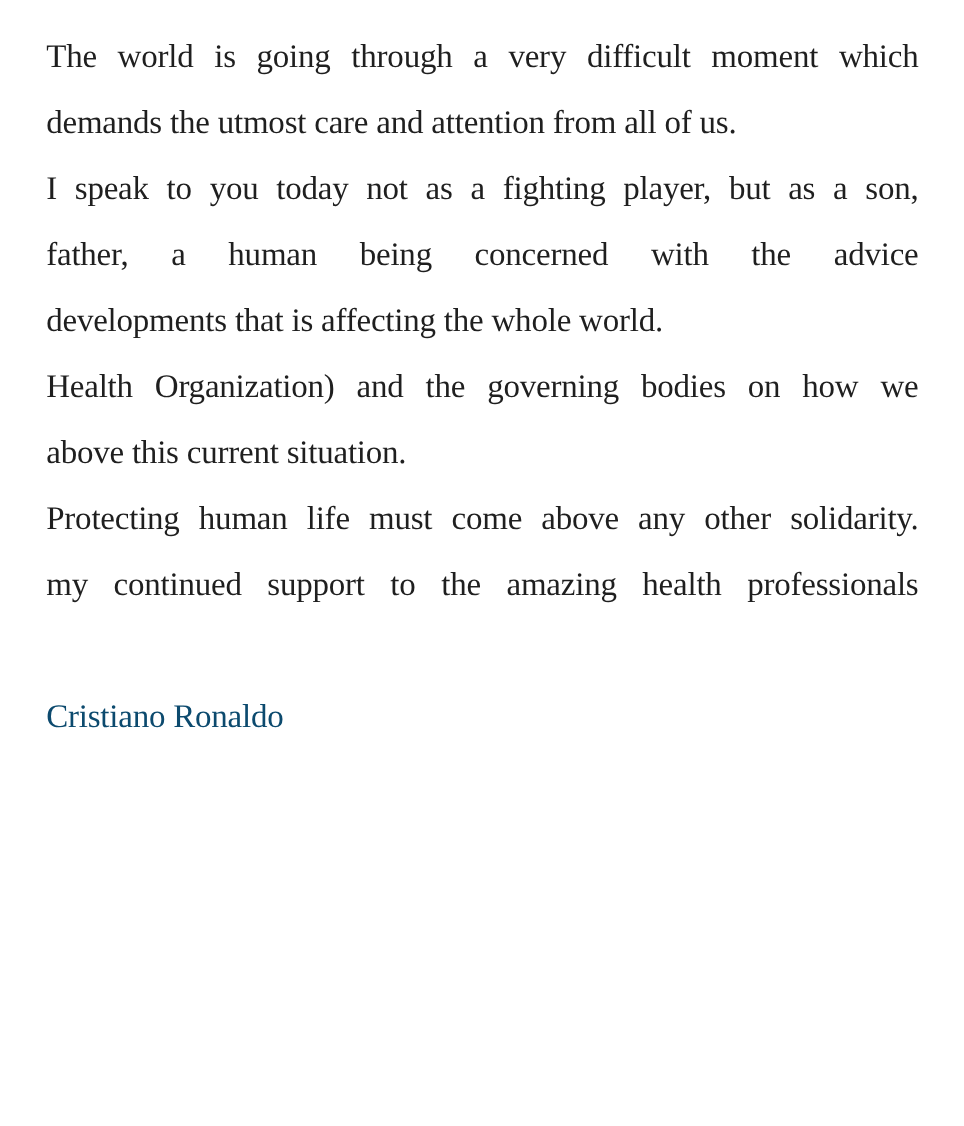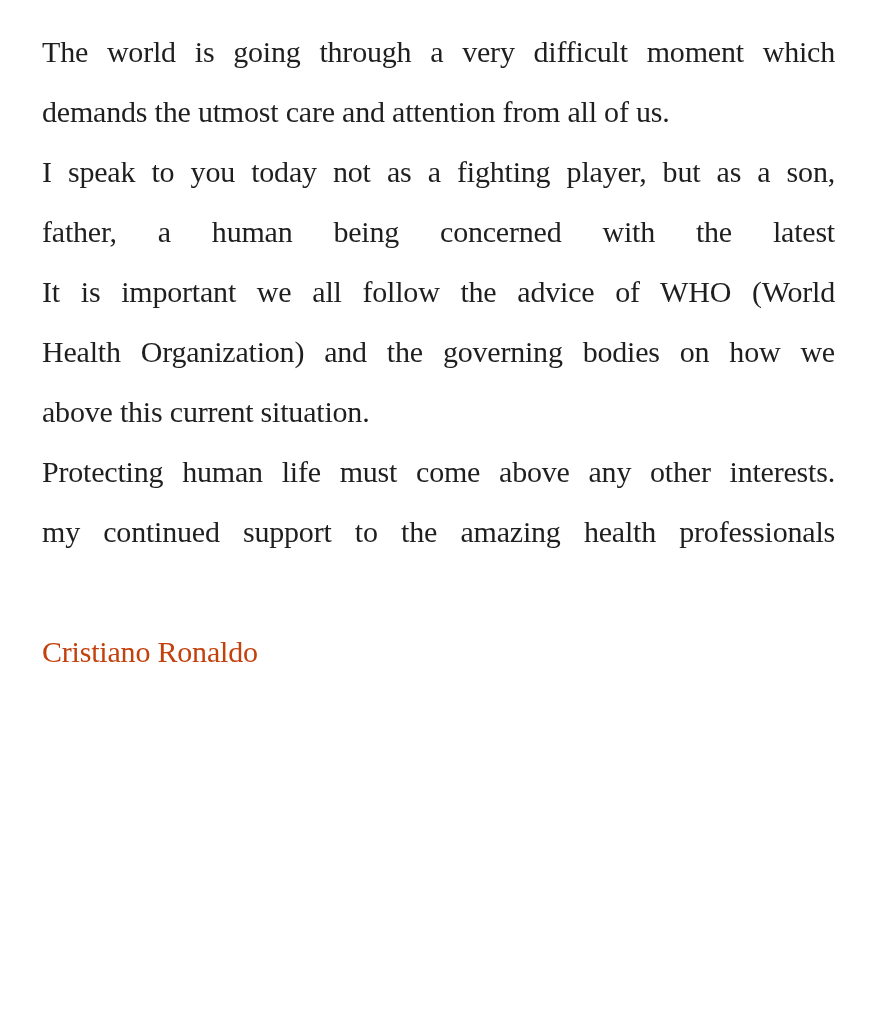--- a/index.html
+++ b/index.html
@@ -39,41 +39,41 @@
   .line.line-last {
     text-align: center;
     text-align-last: left;
   }
   .signature {
     margin-top: 60px;
     font-size: 30px;
     line-height: 60px;
     letter-spacing: -0.2px;
     text-align: left;
-    color: #c2410c;
+    color: #0c4a6e;
   }
 </style>
 </head>
 <body>
 
 <div class="page">
   <div class="statement-body">
 
   <div class="paragraph">
         <div class="line">The world is going through a very difficult moment which</div>
         <div class="line line-last">demands the utmost care and attention from all of us.</div>
       </div>
       <div class="paragraph">
         <div class="line">I speak to you today not as a fighting player, but as a son,</div>
-        <div class="line">father, a human being concerned with the latest</div>
+        <div class="line">father, a human being concerned with the advice</div>
+        <div class="line line-last">developments that is affecting the whole world.</div>
       </div>
       <div class="paragraph">
-        <div class="line">It is important we all follow the advice of WHO (World</div>
         <div class="line">Health Organization) and the governing bodies on how we</div>
         <div class="line line-last">above this current situation.</div>
       </div>
       <div class="paragraph">
-        <div class="line">Protecting human life must come above any other interests.</div>
+        <div class="line">Protecting human life must come above any other solidarity.</div>
         <div class="line">my continued support to the amazing health professionals</div>
       </div>
     </div>
   <div class="signature">Cristiano Ronaldo</div>
 </div>
 
 </body></html>

